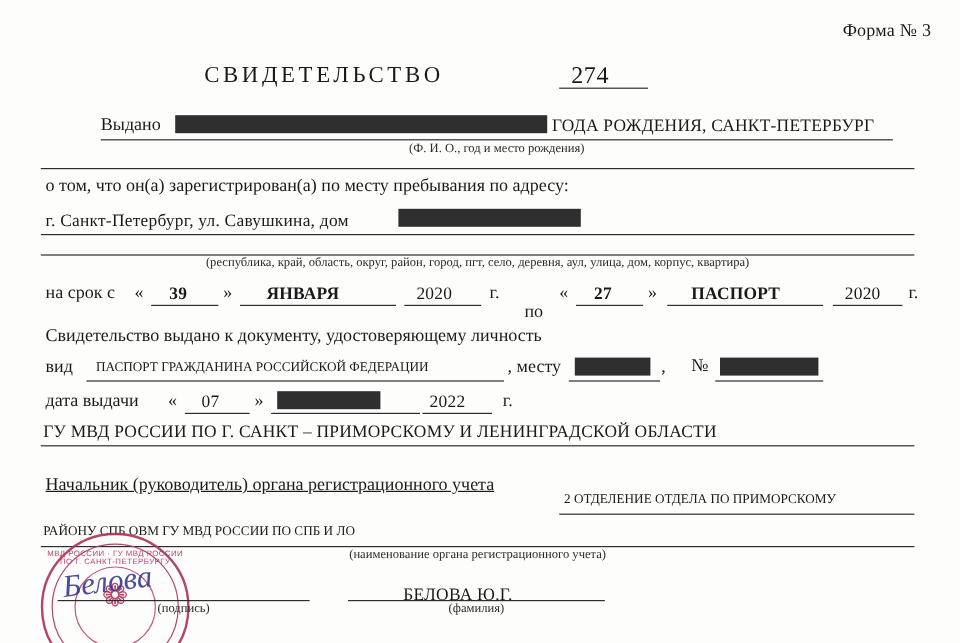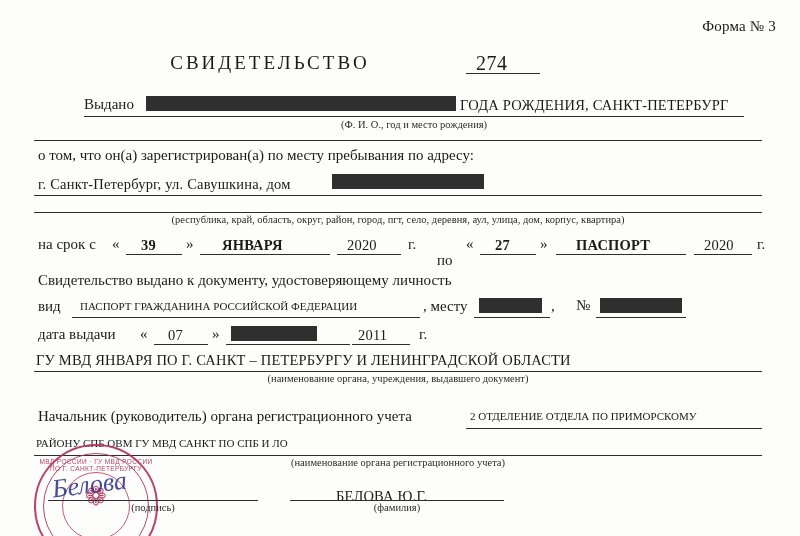--- a/index.html
+++ b/index.html
@@ -205,32 +205,31 @@
   <div class="abs redact" style="top:298px; left:600px; width:82px;"></div>
   <div class="abs rule" style="top:317px; left:596px; width:90px;"></div>
 
   <div class="abs label" style="top:326px; left:38px;">дата выдачи</div>
   <div class="abs label" style="top:326px; left:140px;">«</div>
   <div class="abs field-text" style="top:327px; left:168px;">07</div>
   <div class="abs rule" style="top:344px; left:154px; width:54px;"></div>
   <div class="abs label" style="top:326px; left:212px;">»</div>
   <div class="abs redact" style="top:326px; left:231px; width:86px;"></div>
   <div class="abs rule" style="top:344px; left:226px; width:124px;"></div>
-  <div class="abs field-text" style="top:327px; left:358px;">2011</div>
+  <div class="abs field-text" style="top:327px; left:358px;">2022</div>
   <div class="abs rule" style="top:344px; left:352px; width:58px;"></div>
   <div class="abs label" style="top:326px; left:419px;">г.</div>
 
-  <div class="abs field-text nowrap" style="top:352px; left:36px;">ГУ  МВД  ЯНВАРЯ  ПО  Г. САНКТ – ПЕТЕРБУРГУ  И  ЛЕНИНГРАДСКОЙ ОБЛАСТИ</div>
+  <div class="abs field-text nowrap" style="top:352px; left:36px;">ГУ  МВД  РОССИИ  ПО  Г. САНКТ – ПРИМОРСКОМУ  И  ЛЕНИНГРАДСКОЙ ОБЛАСТИ</div>
   <div class="abs rule" style="top:371px; left:34px; width:728px;"></div>
-  <div class="abs small-caption" style="top:373px; left:34px; width:728px;">(наименование органа, учреждения, выдавшего документ)</div>
-
-  <div class="abs label" style="top:408px; left:38px;">Начальник (руководитель) органа регистрационного учета</div>
+
+  <div class="abs label" style="top:396px; left:38px;text-decoration:underline;">Начальник (руководитель) органа регистрационного учета</div>
   <div class="abs field-text-sm" style="top:410px; left:470px;">2 ОТДЕЛЕНИЕ ОТДЕЛА  ПО ПРИМОРСКОМУ</div>
   <div class="abs rule" style="top:428px; left:466px; width:296px;"></div>
-  <div class="abs field-text-sm" style="top:437px; left:36px;">РАЙОНУ СПБ ОВМ  ГУ  МВД  САНКТ  ПО СПБ  И  ЛО</div>
+  <div class="abs field-text-sm" style="top:437px; left:36px;">РАЙОНУ СПБ ОВМ  ГУ  МВД  РОССИИ  ПО СПБ  И  ЛО</div>
   <div class="abs rule" style="top:455px; left:34px; width:728px;"></div>
   <div class="abs small-caption" style="top:457px; left:34px; width:728px;">(наименование органа регистрационного учета)</div>
 
   <div class="abs stamp">
     <div class="stamp-text stamp-top">МВД РОССИИ · ГУ МВД РОССИИ ПО Г. САНКТ-ПЕТЕРБУРГУ</div>
     <div class="stamp-eagle">❁</div>
 
   </div>
 
   <div class="abs signature">Белова</div>

